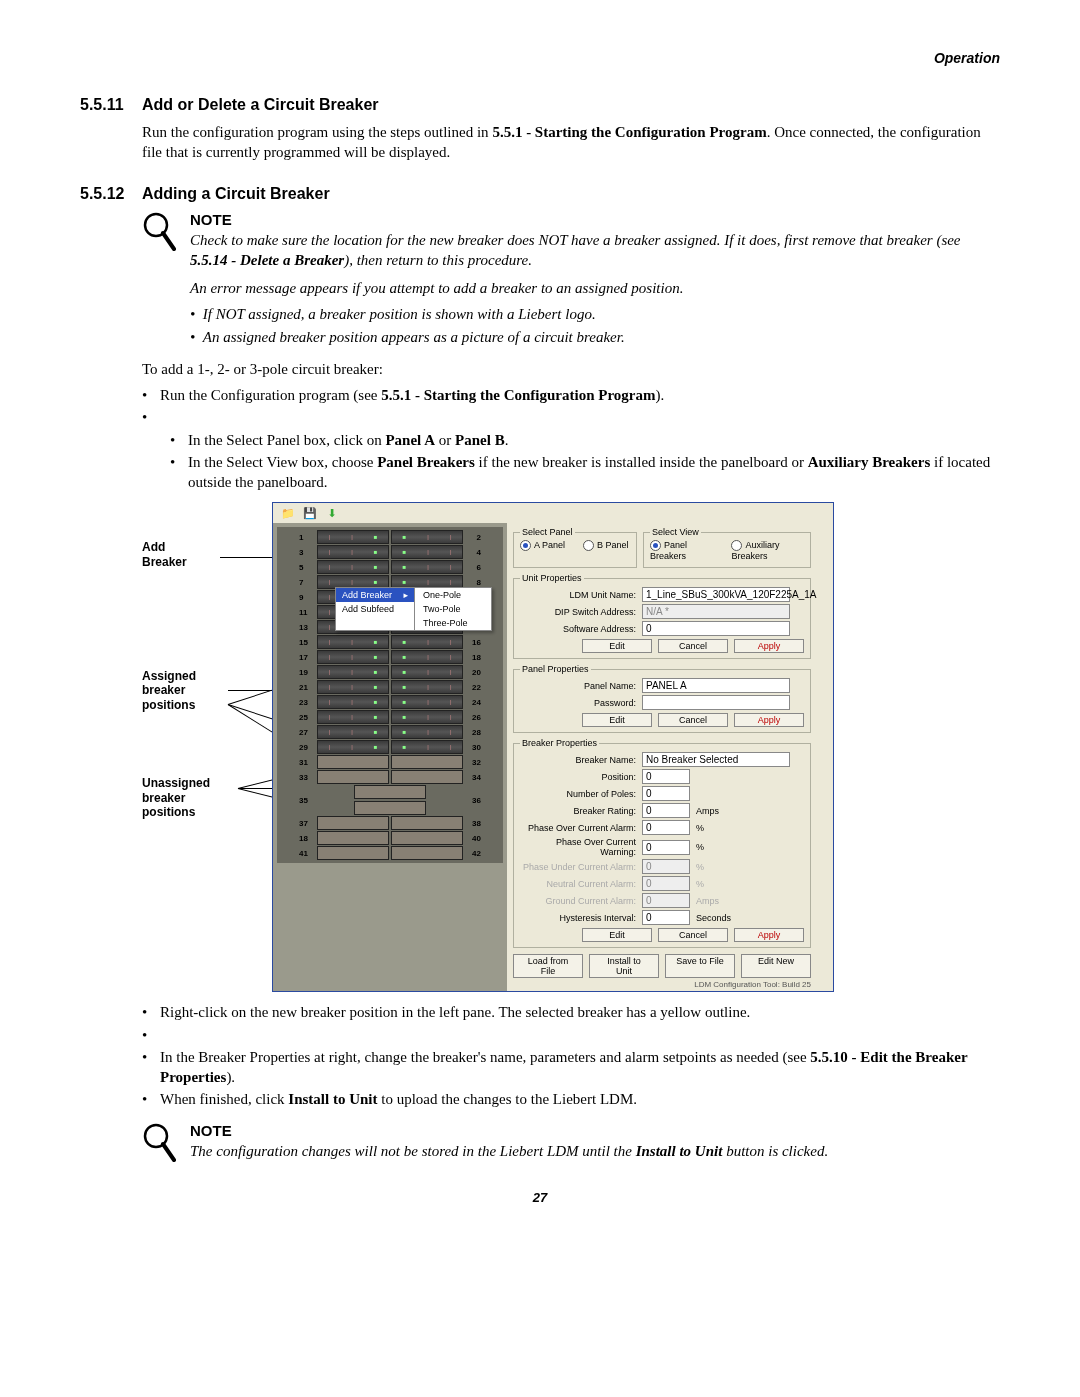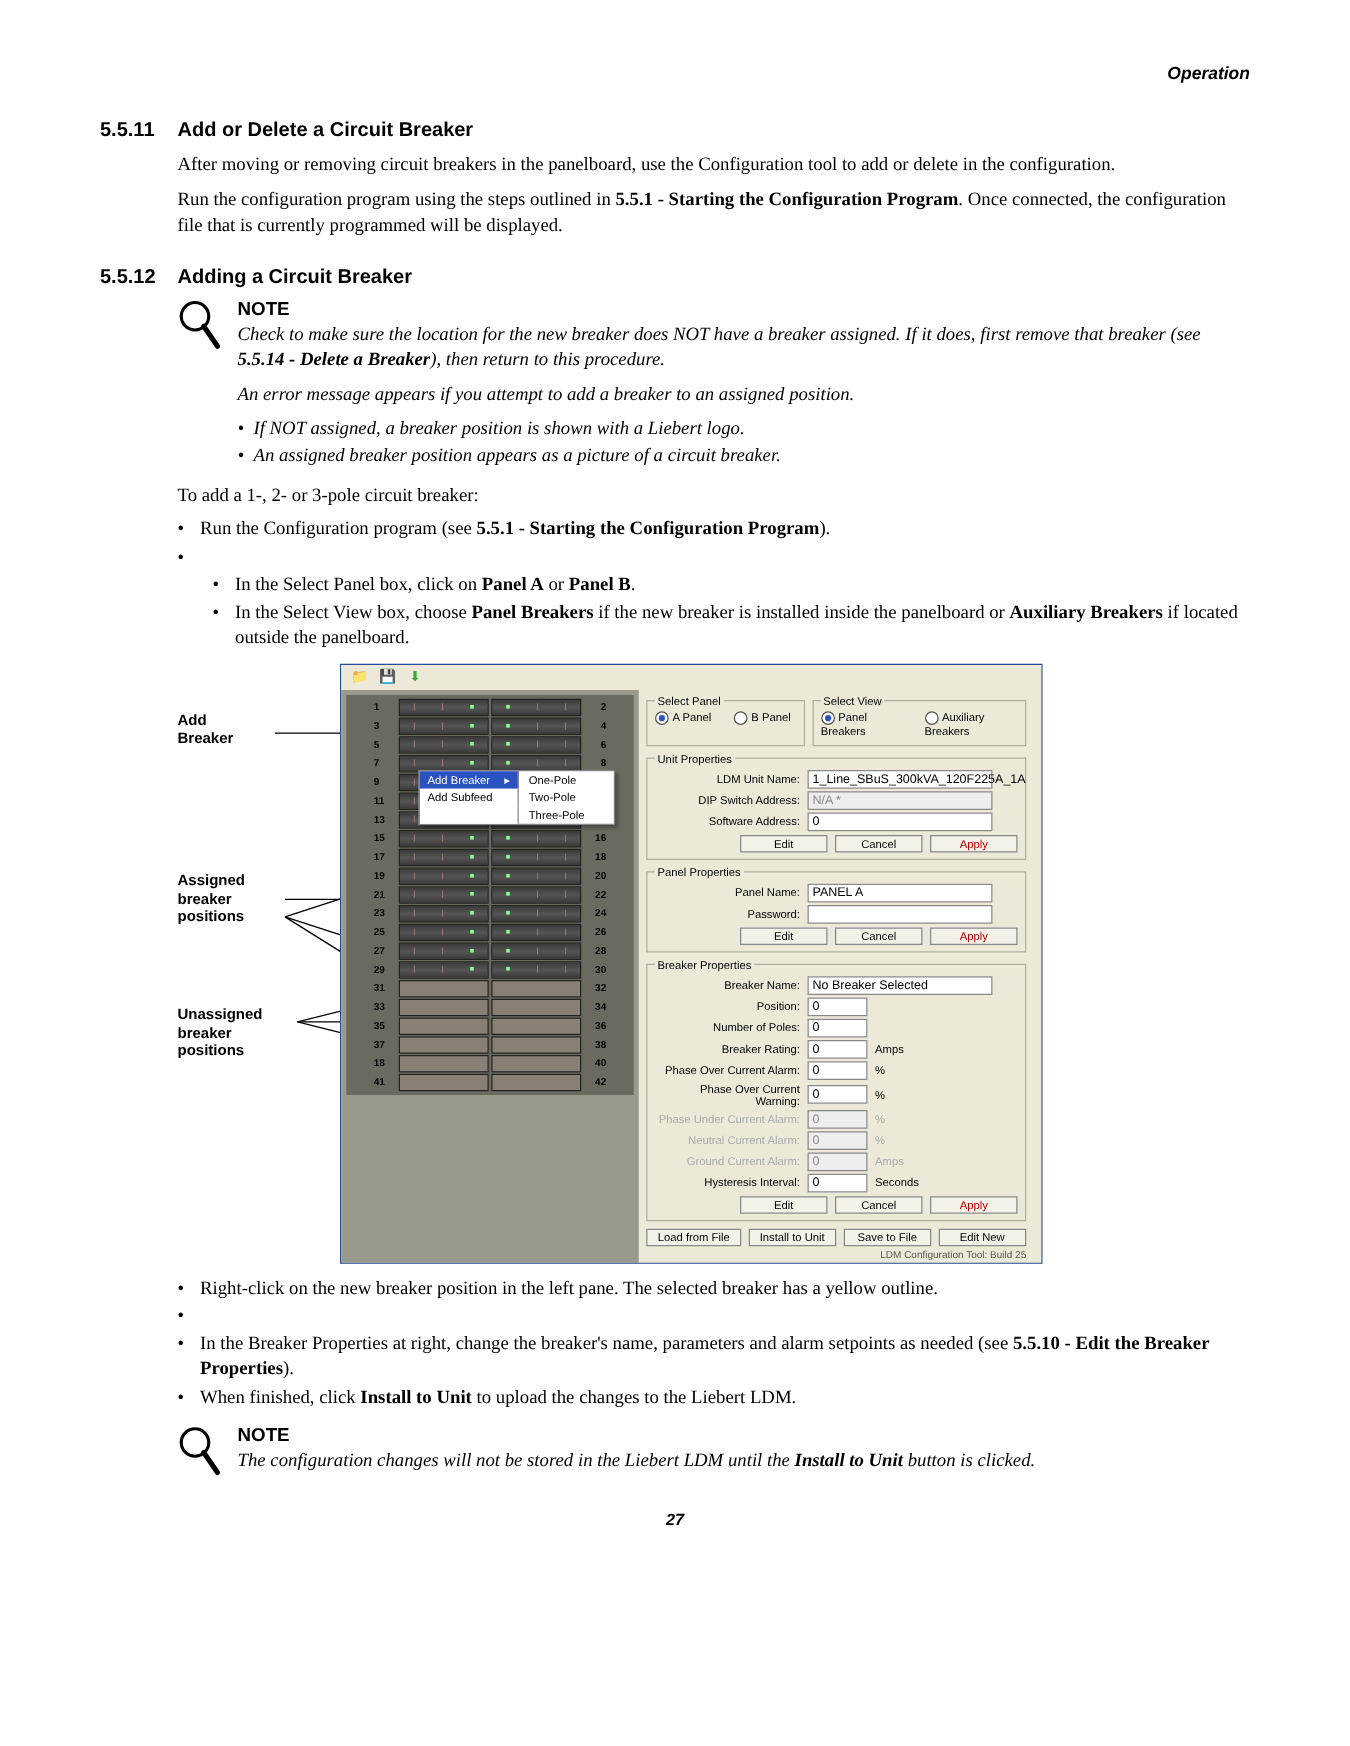--- a/index.html
+++ b/index.html
@@ -169,21 +169,21 @@
   }
   .highlight-box {
     position: absolute;
     border: 2px solid #e6c800;
     pointer-events: none;
   }
 
   .right-pane {
     flex: 1;
     background: #ece9d8;
-    padding: 4px 12px 2px 6px;
+    padding: 4px 22px 2px 6px;
   }
   fieldset {
     border: 1px solid #b0b0a0;
     margin: 0 0 5px 0;
     padding: 2px 6px 5px 6px;
   }
   legend { font-size: 9px; padding: 0 2px; }
   .radio-row { display: flex; gap: 18px; font-size: 9px; padding: 1px 0; }
   .radio { width: 9px; height: 9px; border: 1px solid #555; border-radius: 50%; display: inline-flex; align-items:center; justify-content:center; vertical-align: middle; margin-right: 3px; background:#fff;}
   .radio.checked::after { content:""; width:5px; height:5px; background:#2a52c0; border-radius:50%; }
@@ -225,21 +225,20 @@
 </style>
 </head>
 <body>
 
 <div class="page">
   <div class="header-right">Operation</div>
 
   <div class="section-heading">
     <span class="section-number">5.5.11</span><span>Add or Delete a Circuit Breaker</span>
   </div>
-  <div class="body-text">After moving or removing circuit breakers in the panelboard, use the Configuration tool to add or delete in the configuration.</div>
   <div class="body-text">
     <span>Run the configuration program using the steps outlined in </span><span class="bold">5.5.1 - Starting the Configuration Program</span><span>. Once connected, the configuration file that is currently programmed will be displayed.</span>
   </div>
 
   <div class="section-heading" style="margin-top:22px">
     <span class="section-number">5.5.12</span><span>Adding a Circuit Breaker</span>
   </div>
 
   <div class="note-block">
     <svg width="34" height="42">
@@ -528,21 +527,21 @@
                 <span class="breaker unassigned"></span>
                 <span class="breaker unassigned"></span>
                 <span class="row-num right">32</span>
               </div>
               <div class="row-pair" style="position: relative;">
                 <span class="row-num left">33</span>
                 <span class="breaker unassigned"></span>
                 <span class="breaker unassigned"></span>
                 <span class="row-num right">34</span>
               </div>
-              <div class="row-pair" style="position: relative;">
+              <div class="row-pair" style="position: relative; flex-direction: column;">
                 <span class="row-num left">35</span>
                 <span class="breaker unassigned"></span>
                 <span class="breaker unassigned"></span>
                 <span class="row-num right">36</span>
               </div>
               <div class="row-pair" style="position: relative;">
                 <span class="row-num left">37</span>
                 <span class="breaker unassigned"></span>
                 <span class="breaker unassigned"></span>
                 <span class="row-num right">38</span>

